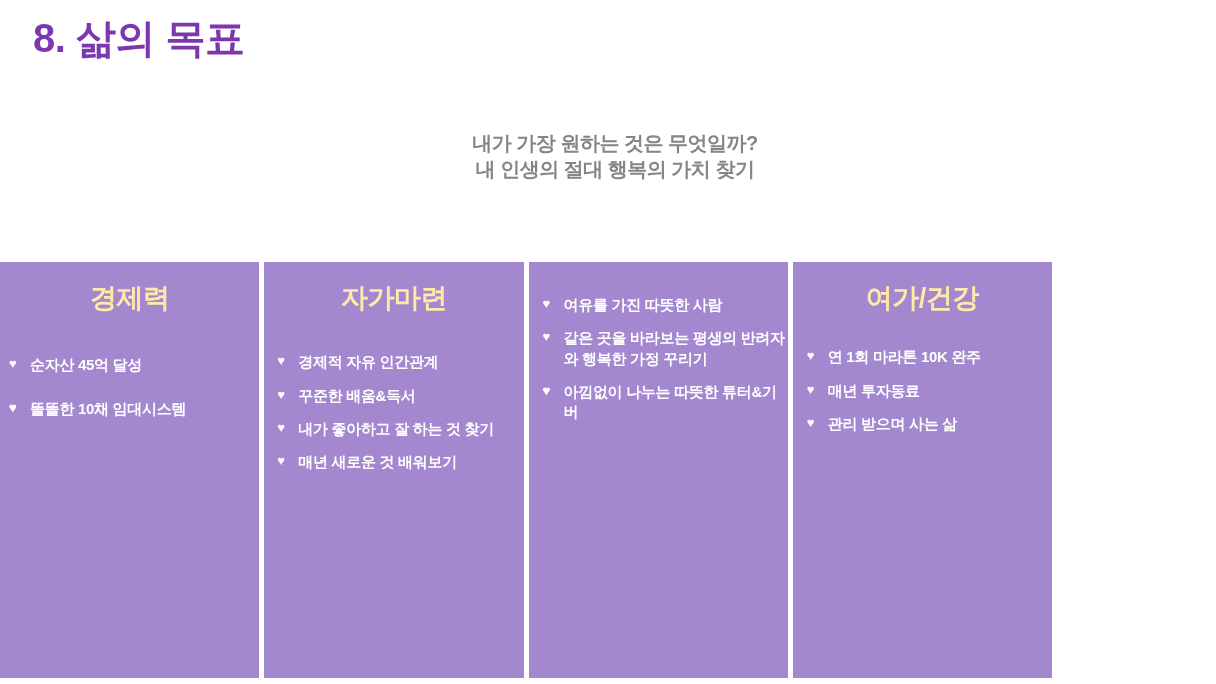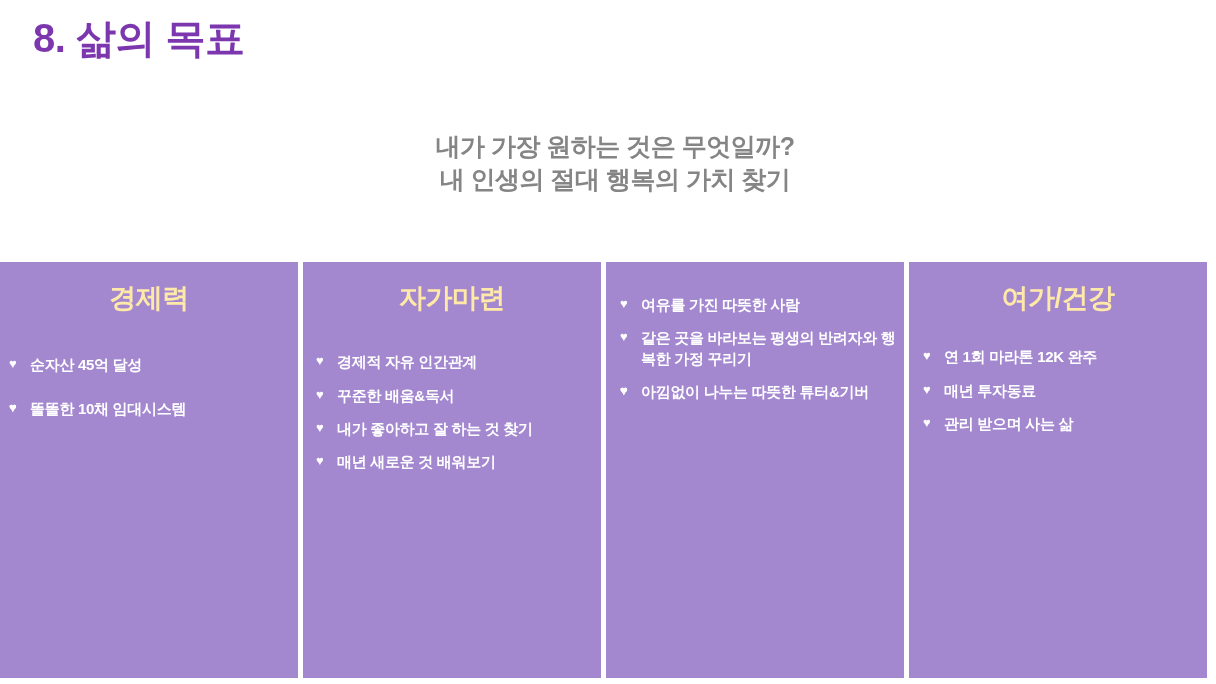--- a/index.html
+++ b/index.html
@@ -29,35 +29,35 @@
   }
 
   
   .subtitle-block {
     position: absolute;
     left: 0;
     top: 130px;
     width: 1216px;
     text-align: center;
     color: #858585;
-    font-size: 25px;
+    font-size: 20px;
     font-weight: bold;
     line-height: 1.32;
     letter-spacing: -0.5px;
   }
   .subtitle-block > div {
     padding-left: 14px;
   }
 
   
   .panels {
     position: absolute;
     left: 0;
     top: 262px;
-    width: 1207px;
+    width: 1052px;
     height: 416px;
     display: flex;
     gap: 5px;
   }
   .panel {
     flex: 1 1 0;
     background: #a387cf;
     position: relative;
     overflow: hidden;
   }
@@ -178,21 +178,21 @@
         <span>아낌없이 나누는 따뜻한 튜터&amp;기버</span>
       </li>
     </ul>
   </div>
 
   <div class="panel panel-4">
     <div class="panel-header">여가/건강</div>
     <ul class="panel-list">
       <li>
         <span class="heart">♥</span>
-        <span>연 1회 마라톤 12K 완주</span>
+        <span>연 1회 마라톤 10K 완주</span>
       </li>
       <li>
         <span class="heart">♥</span>
         <span>매년 투자동료</span>
       </li>
       <li>
         <span class="heart">♥</span>
         <span>관리 받으며 사는 삶</span>
       </li>
     </ul>

